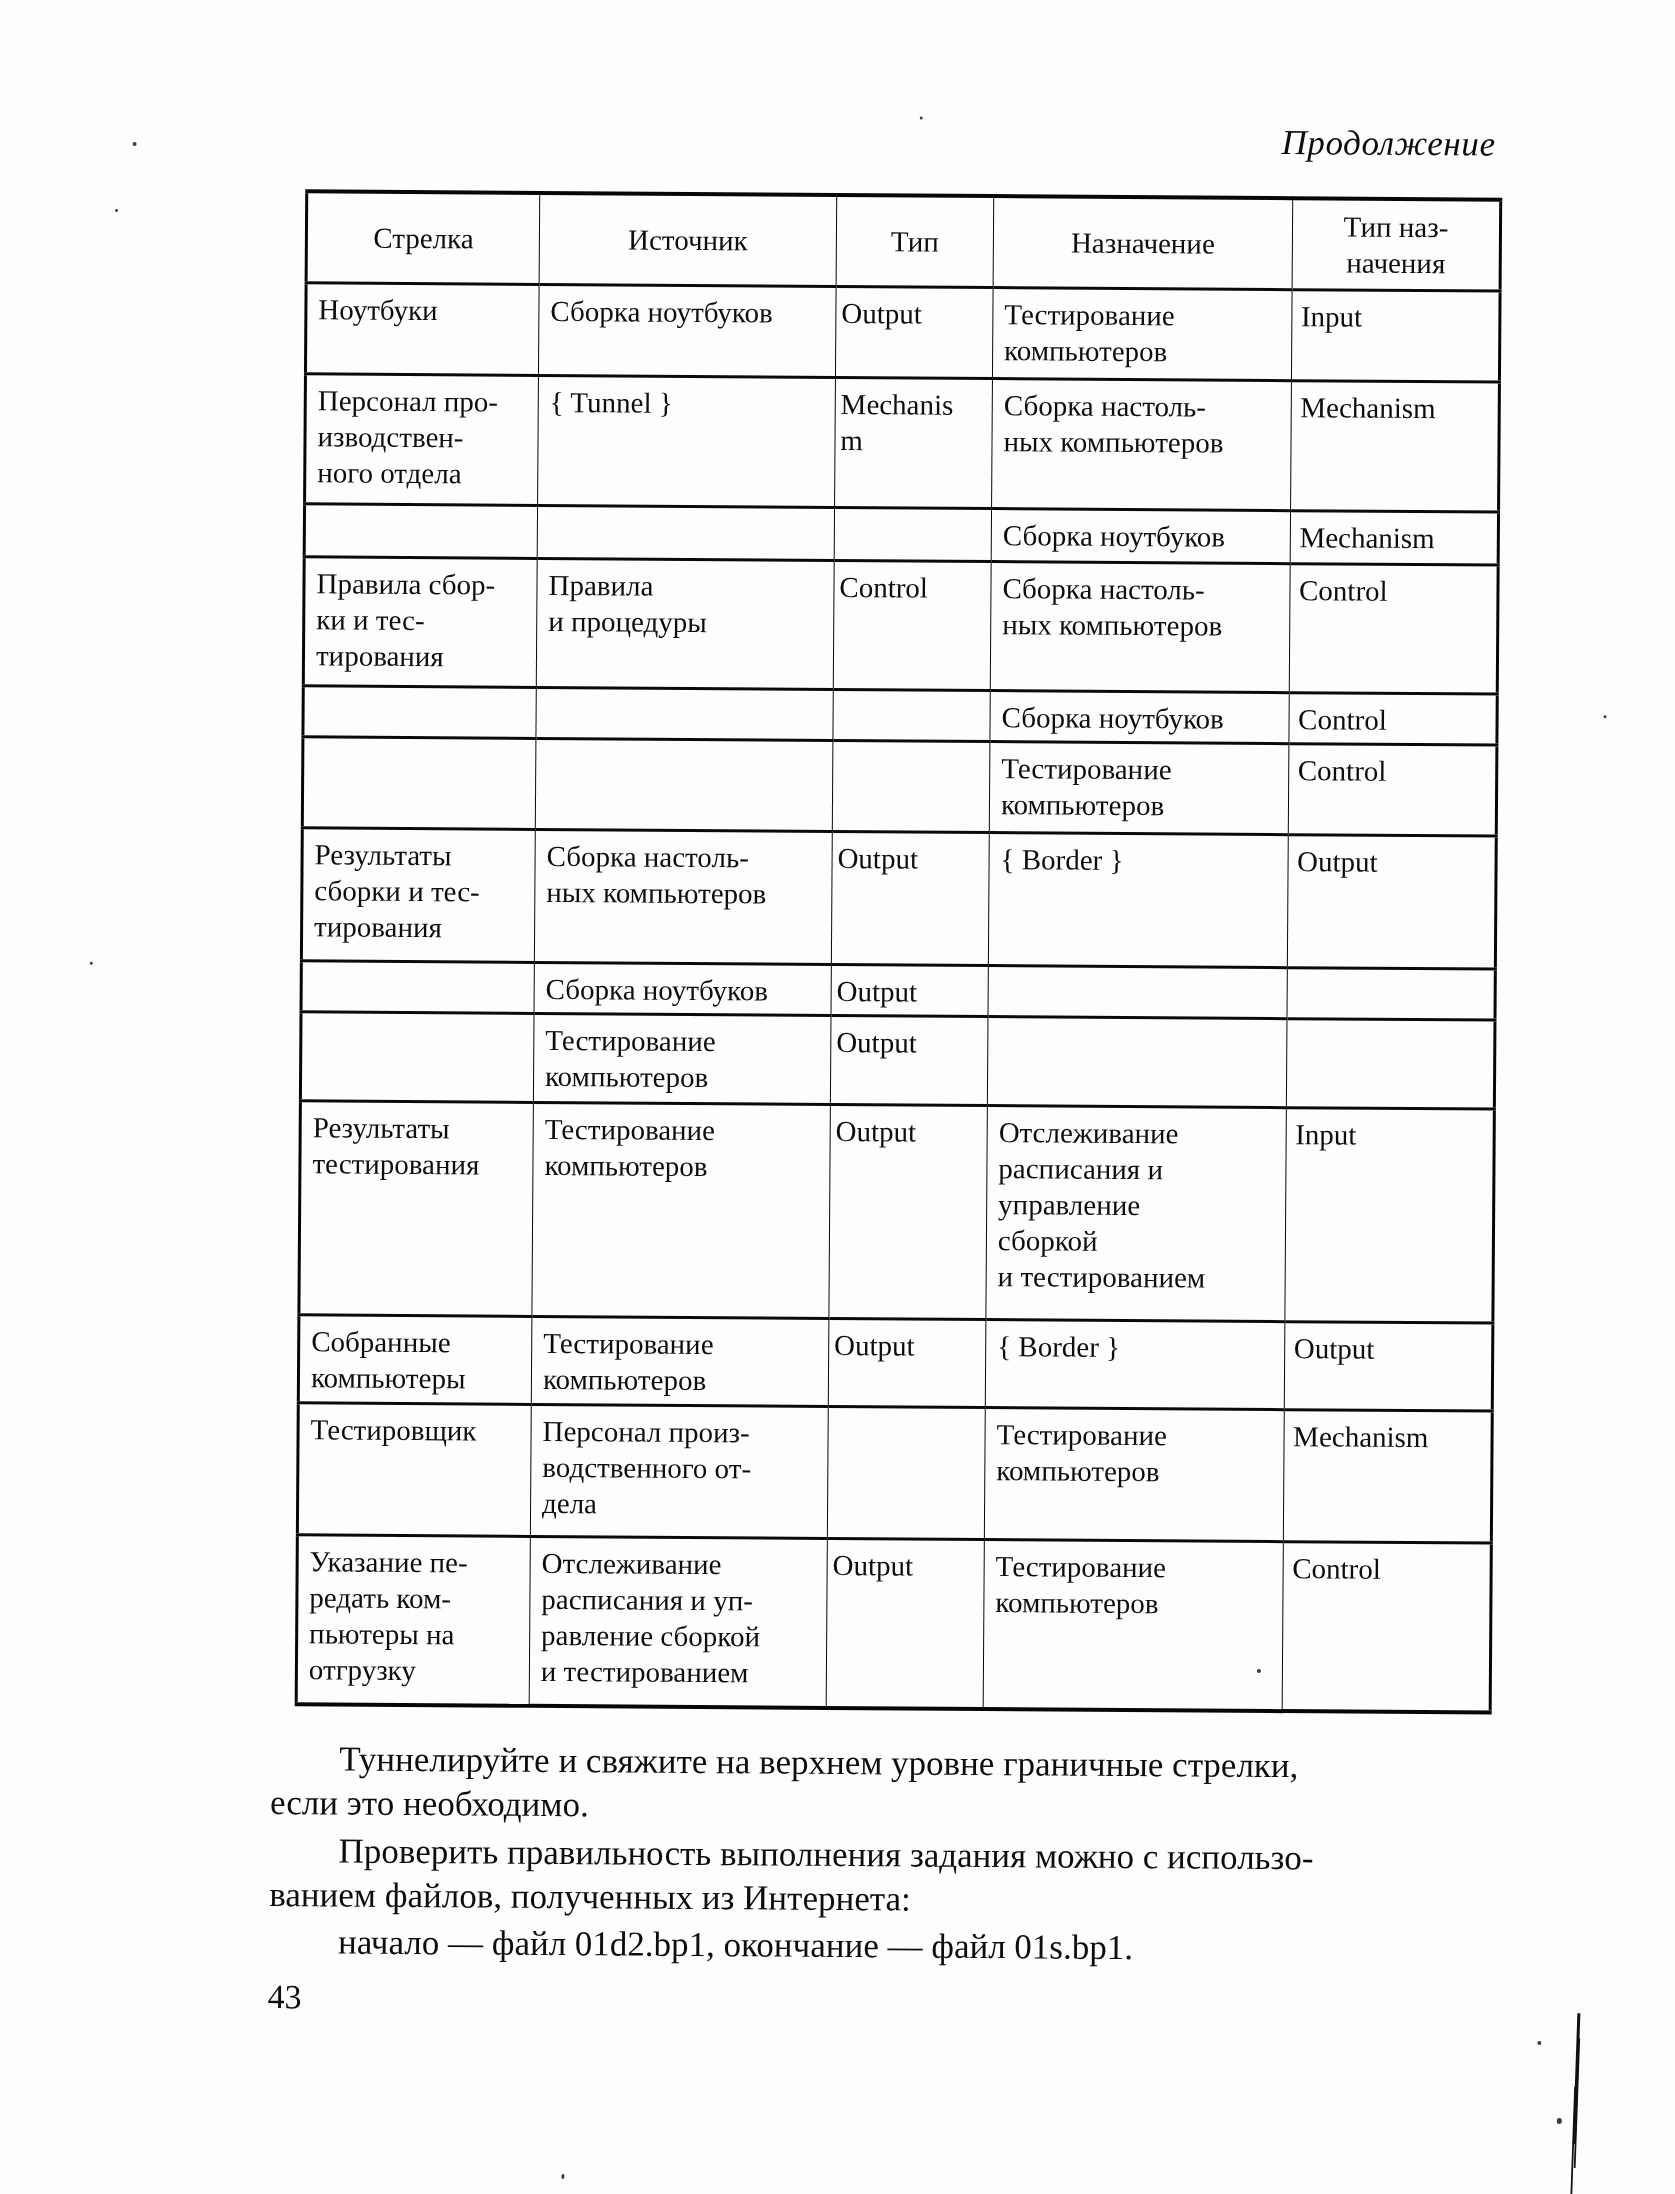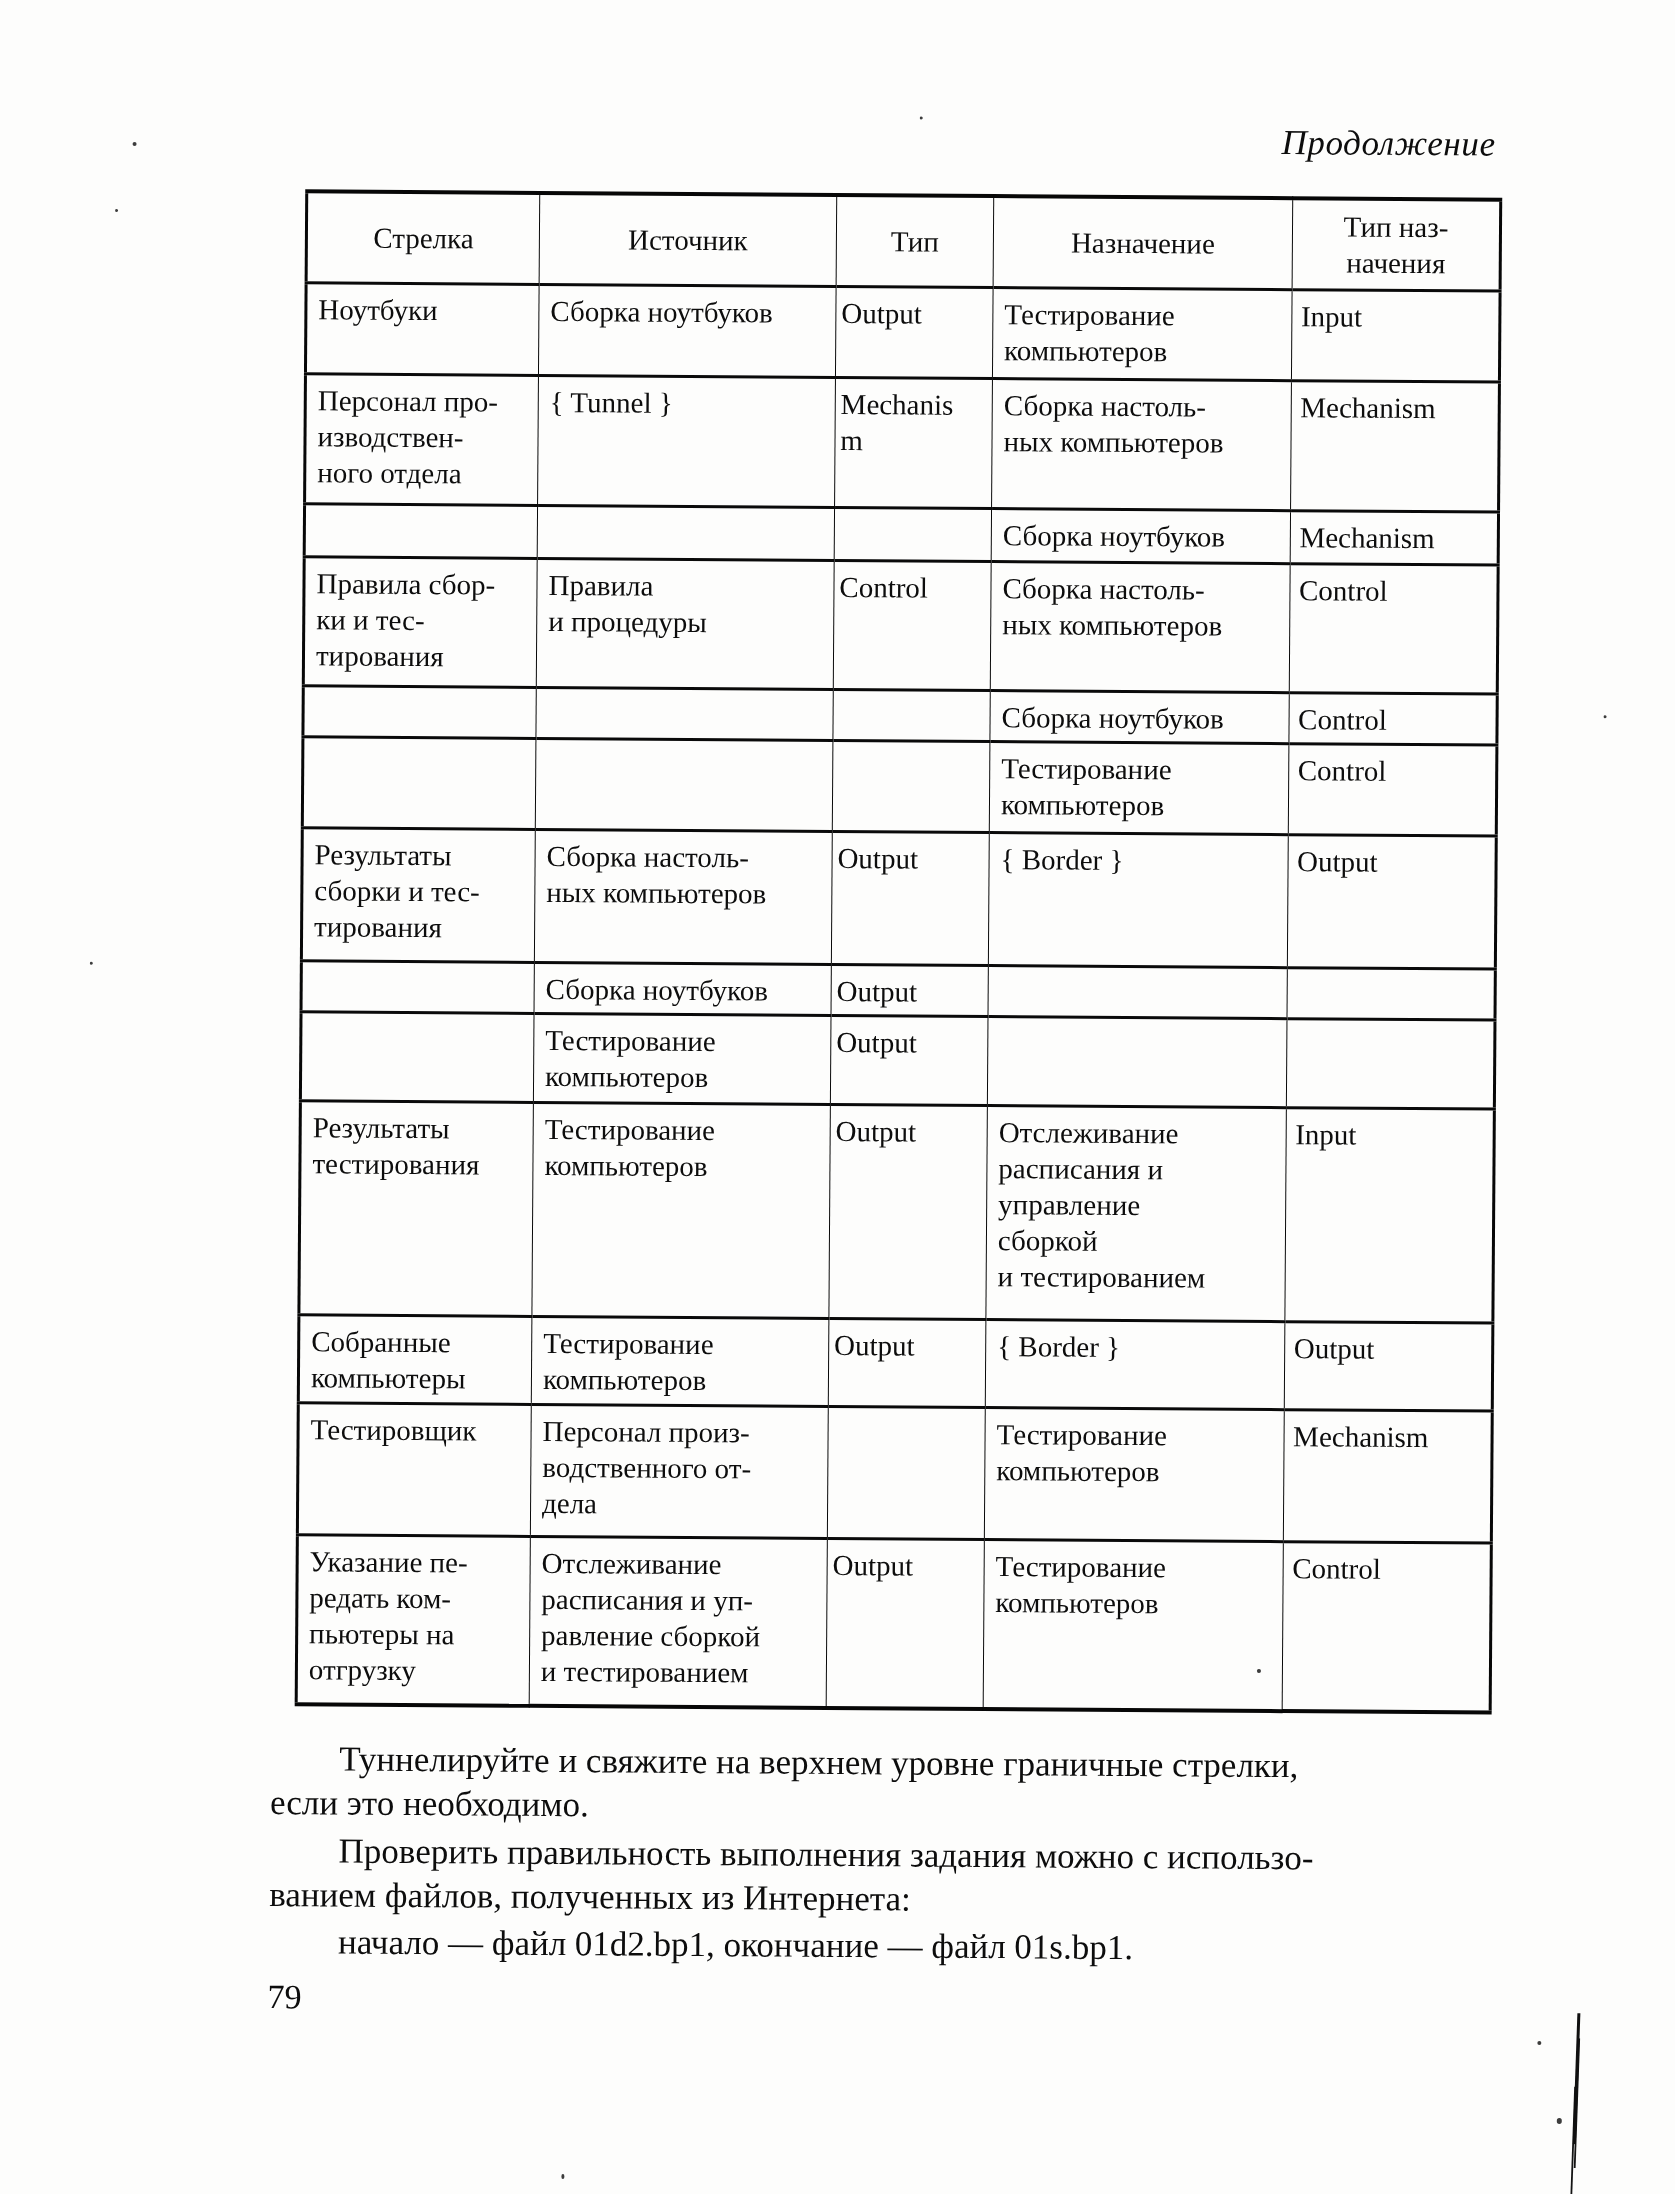--- a/index.html
+++ b/index.html
@@ -274,21 +274,21 @@
     </table>
 
     <div class="bodytext">
       <p>Туннелируйте и свяжите на верхнем уровне граничные стрелки,
 если это необходимо.</p>
       <p>Проверить правильность выполнения задания можно с использо-
 ванием файлов, полученных из Интернета:</p>
       <p>начало — файл 01d2.bp1, окончание — файл 01s.bp1.</p>
     </div>
 
-    <div class="pagenum">79</div>
+    <div class="pagenum">43</div>
 
     <div class="speck" style="left:129px; top:147px;"></div>
     <div class="speck" style="left:112px; top:214px; width:3.1px; height:3.1px;"></div>
     <div class="speck" style="left:916px; top:116px; width:3.1px; height:3.1px;"></div>
     <div class="speck" style="left:1604px; top:710px; width:3.1px; height:3.1px;"></div>
     <div class="speck" style="left:92px; top:967px; width:3.1px; height:3.1px;"></div>
     <div class="speck" style="left:1264px; top:1666px; width:3.7px; height:3.7px;"></div>
     <div class="speck" style="left:1547px; top:2036px;"></div>
     <div class="speck" style="left:1567px; top:2113px; width:4.9px; height:5.5px;"></div>
     <div class="speck" style="left:572px; top:2176px; width:3.1px; height:4.9px;"></div>

